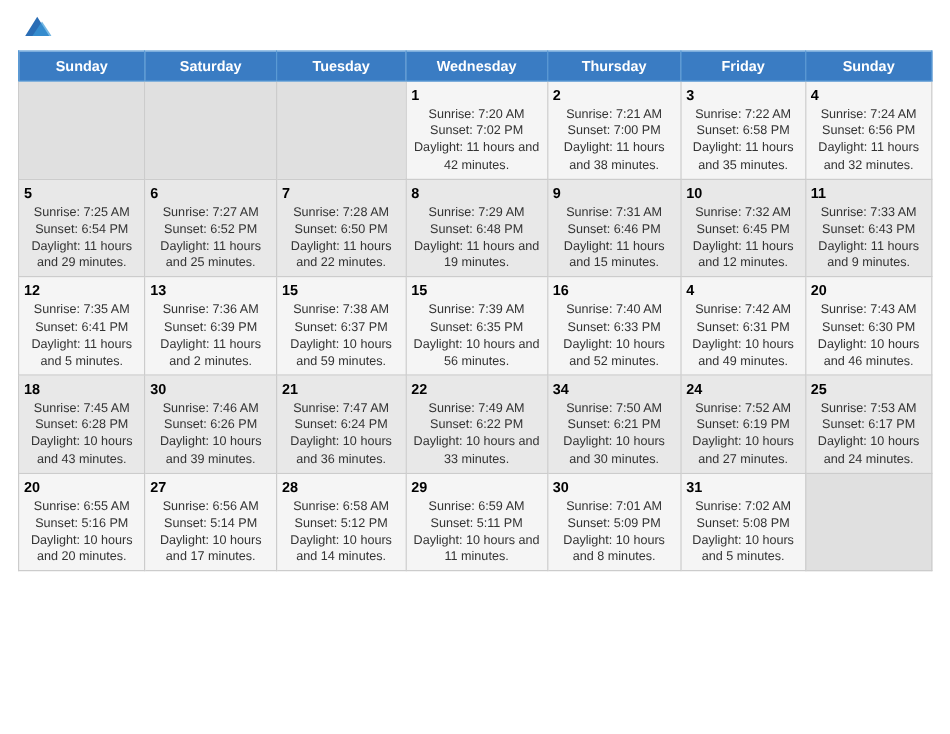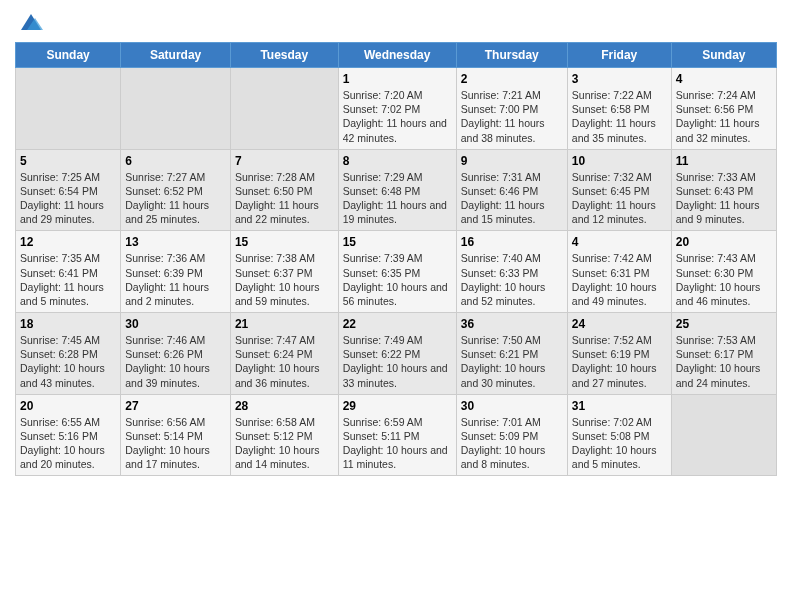--- a/index.html
+++ b/index.html
@@ -93,20 +93,21 @@
     }
     .day-number {
       font-weight: bold;
       font-size: 12px;
       display: block;
       margin-bottom: 2px;
     }
     .day-info {
       color: #333;
       line-height: 1.35;
+      text-align: center;
     }
     .empty-cell {
       background: #e0e0e0 !important;
     }
   </style>
 </head>
 <body>
 
 <div class="page">
   <div class="header">
@@ -231,21 +232,21 @@
           </td>
           <td>
             <span class="day-number">21</span>
             <div class="day-info">Sunrise: 7:47 AM<br>Sunset: 6:24 PM<br>Daylight: 10 hours and 36 minutes.</div>
           </td>
           <td>
             <span class="day-number">22</span>
             <div class="day-info">Sunrise: 7:49 AM<br>Sunset: 6:22 PM<br>Daylight: 10 hours and 33 minutes.</div>
           </td>
           <td>
-            <span class="day-number">36</span>
+            <span class="day-number">34</span>
             <div class="day-info">Sunrise: 7:50 AM<br>Sunset: 6:21 PM<br>Daylight: 10 hours and 30 minutes.</div>
           </td>
           <td>
             <span class="day-number">24</span>
             <div class="day-info">Sunrise: 7:52 AM<br>Sunset: 6:19 PM<br>Daylight: 10 hours and 27 minutes.</div>
           </td>
           <td>
             <span class="day-number">25</span>
             <div class="day-info">Sunrise: 7:53 AM<br>Sunset: 6:17 PM<br>Daylight: 10 hours and 24 minutes.</div>
           </td>

